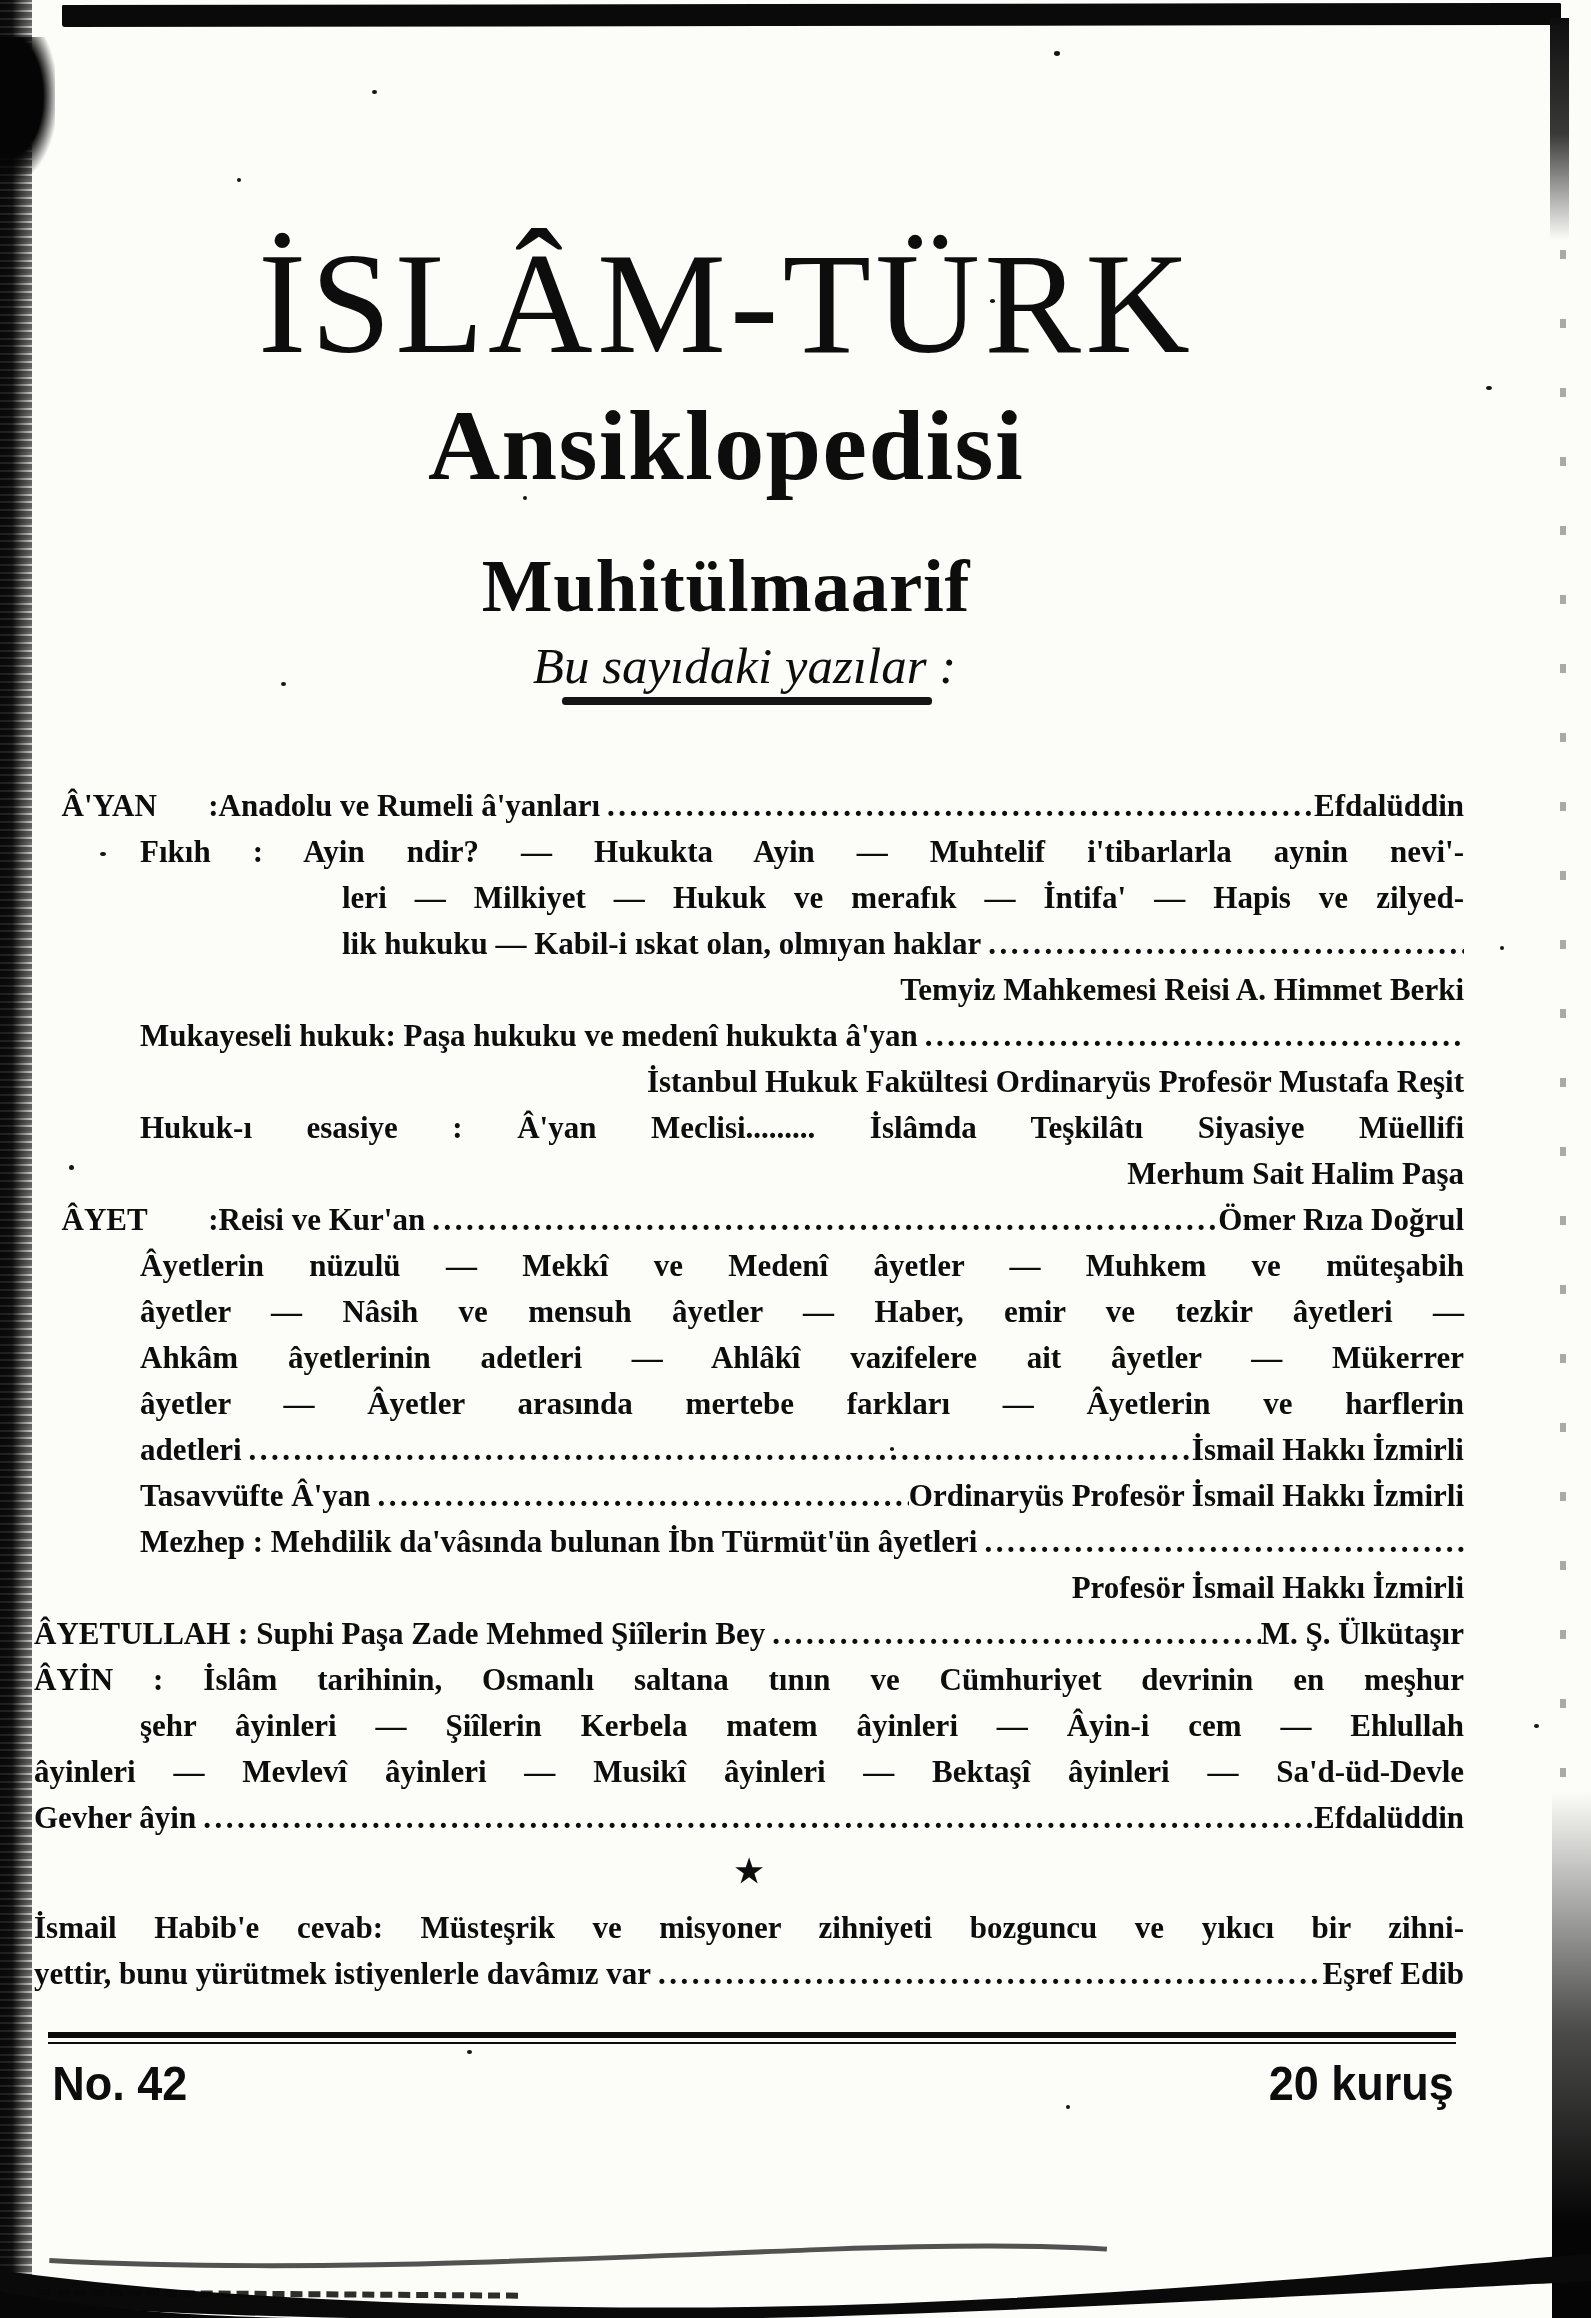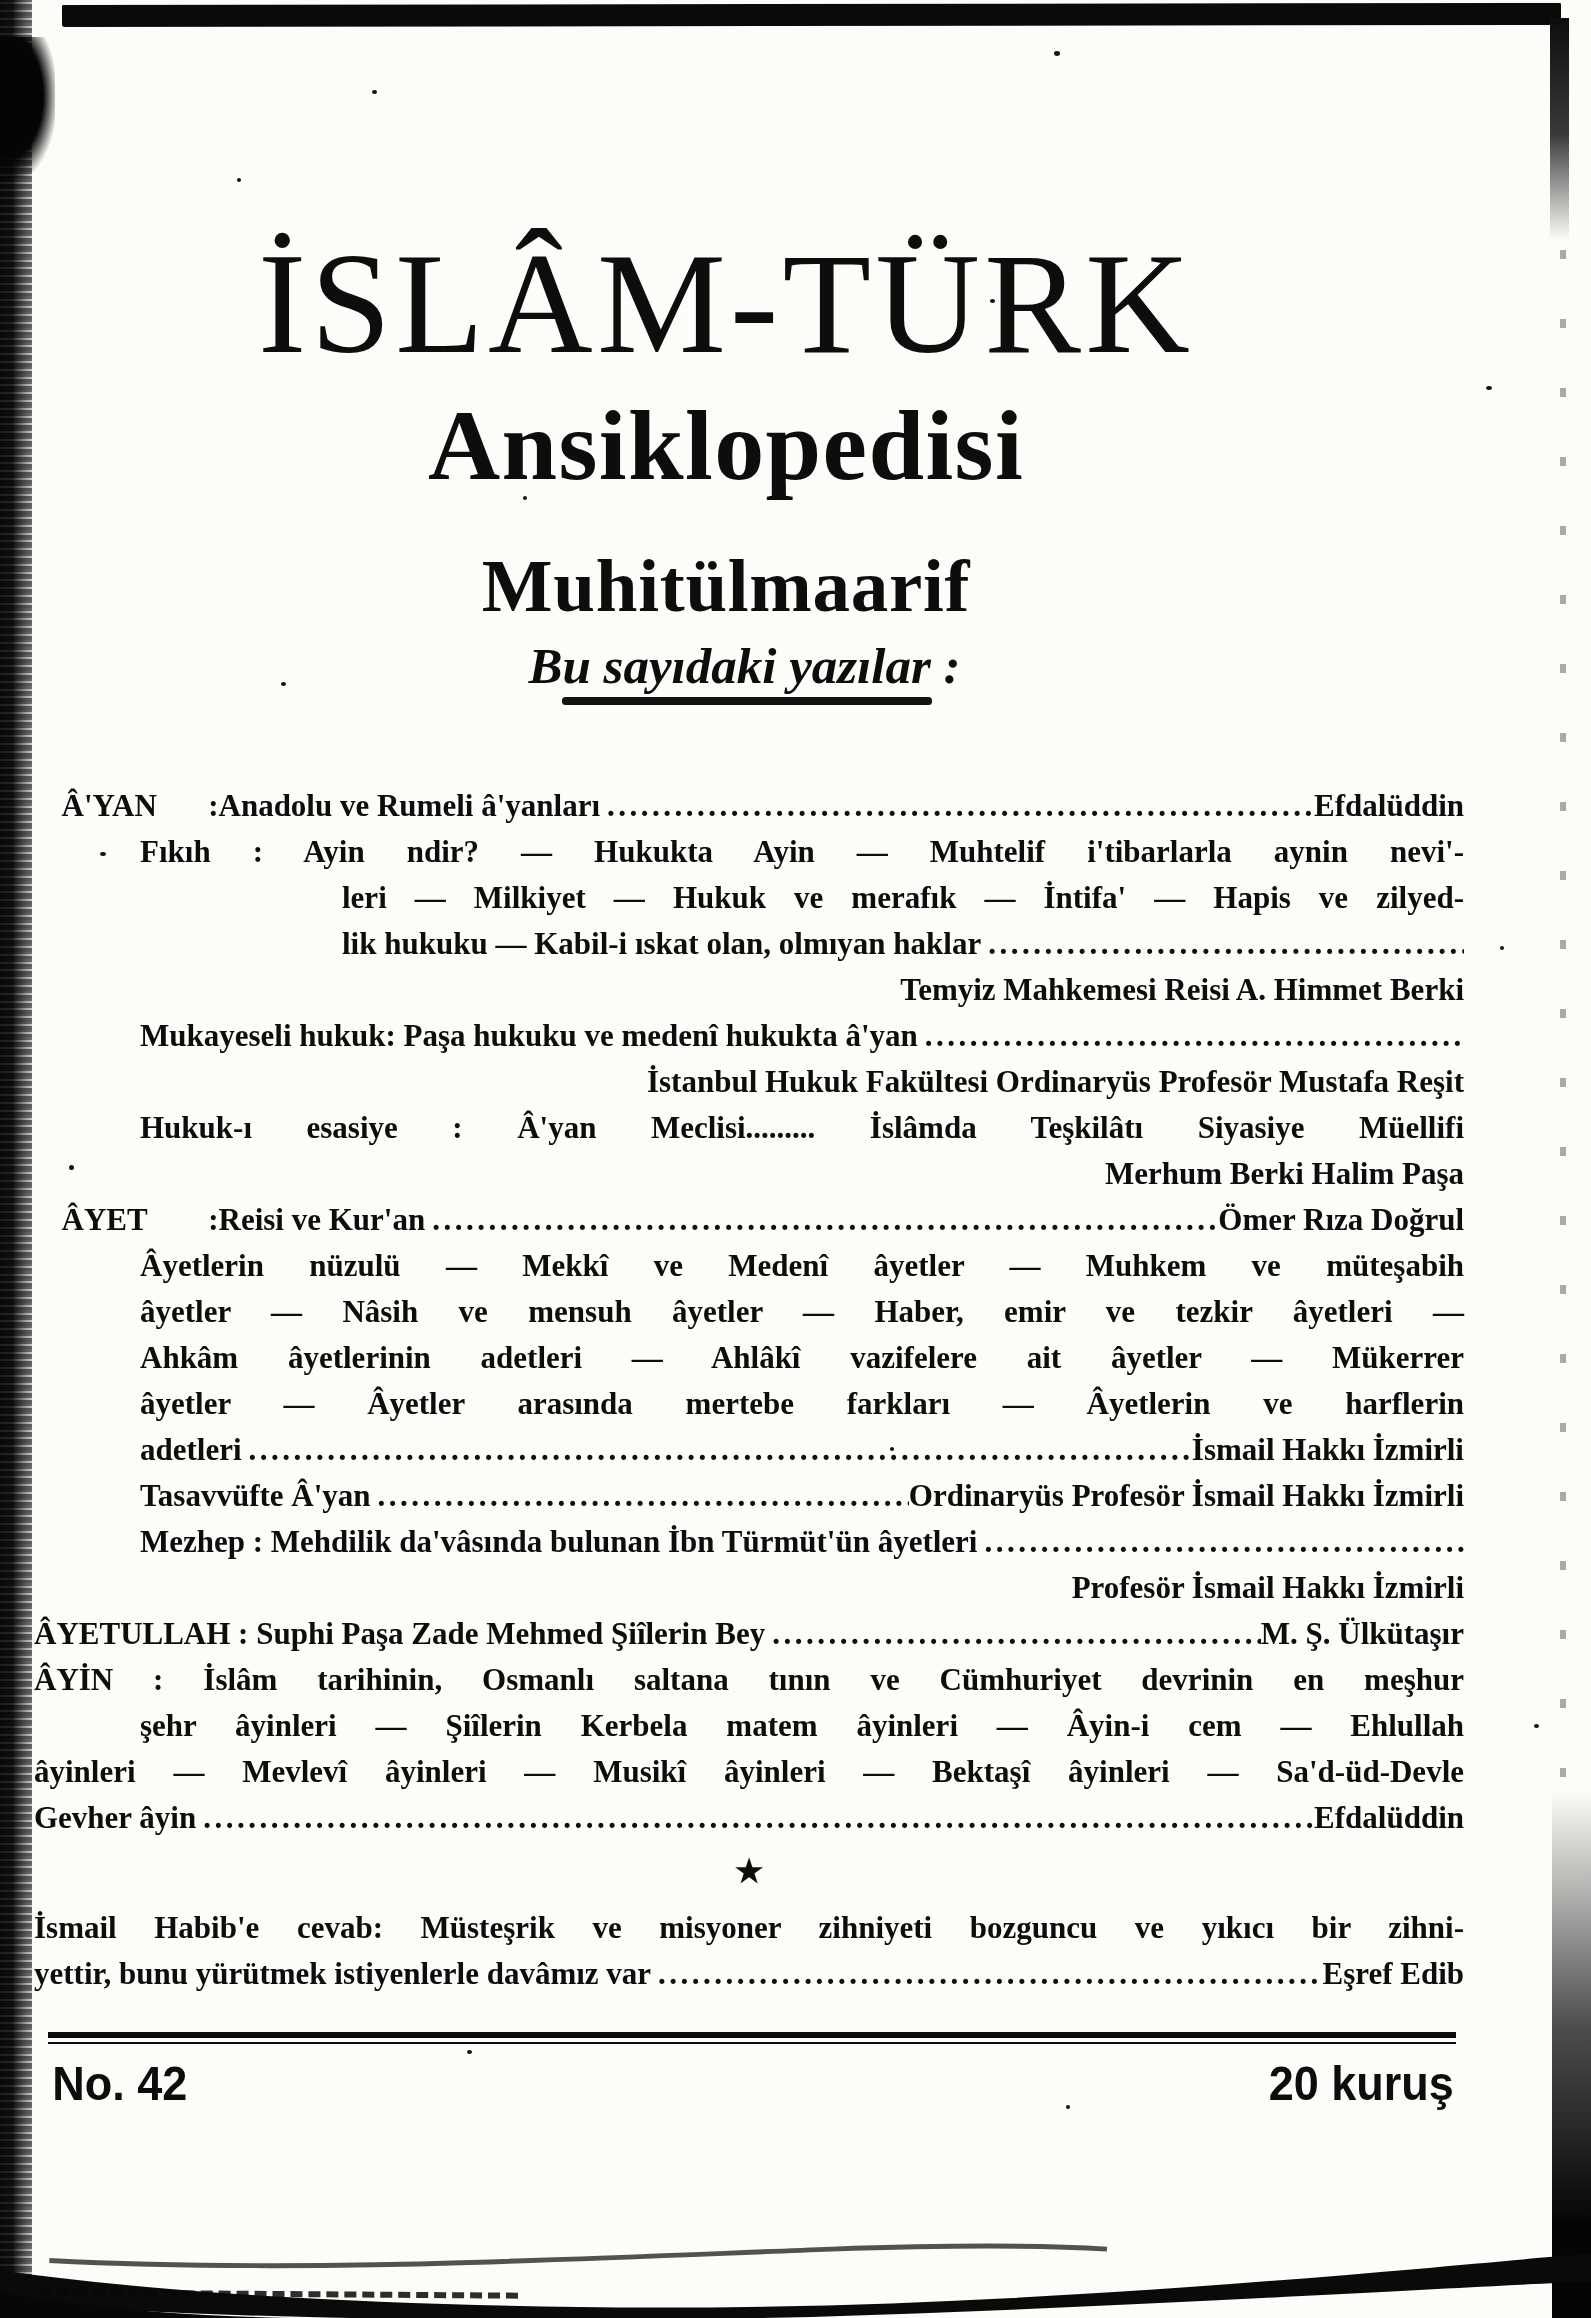--- a/index.html
+++ b/index.html
@@ -30,21 +30,21 @@
   .b-dashes{left:39px;top:2291px;width:479px;height:0;
     border-top:6.3px dashed rgba(8,8,8,.85);transform:rotate(.4deg)}
   .sp{position:absolute;background:#151515;border-radius:50%}
 
   
   .mast{left:14px;width:1424px;text-align:center;line-height:1}
   .t1{top:231px;font-size:145px;font-weight:normal;letter-spacing:4.2px}
   .t2{top:396px;font-size:100px;font-weight:bold;letter-spacing:1.4px}
   .t3{top:548px;font-size:75px;font-weight:bold;letter-spacing:0.7px}
   .heading{top:637px;left:0;width:1489px;text-align:center;
-    font-size:51px;font-weight:bold;font-style:italic}
+    font-size:51px;font-weight:normal;font-style:italic}
   .heading-rule{top:697px;left:562px;width:370px;height:7.8px;background:#141414;border-radius:3.5px}
 
   
   #toc{left:34px;top:783px;width:1430px;font-size:31px;font-weight:bold;line-height:46px}
   .row{display:flex;align-items:flex-start;white-space:nowrap}
   .just{display:block;text-align:justify;text-align-last:justify;white-space:normal}
   .lblrow{margin-left:27.5px}
   .lbl{display:inline-flex;justify-content:space-between;width:157px;flex:none}
   .ind1{margin-left:106px}
   .ind2{margin-left:308px}
@@ -124,21 +124,21 @@
     <span class="dots">........................................................................................................</span>
   </div>
 
   <div class="row rightj">
     <span class="author">İstanbul Hukuk Fakültesi Ordinaryüs Profesör Mustafa Reşit</span>
   </div>
 
   <div class="just ind1">Hukuk-ı esasiye : Â'yan Meclisi......... İslâmda Teşkilâtı Siyasiye Müellifi</div>
 
   <div class="row rightj">
-    <span class="author">Merhum Berki Halim Paşa</span>
+    <span class="author">Merhum Sait Halim Paşa</span>
   </div>
 
   <div class="row lblrow">
     <span class="lbl">
         <span>ÂYET</span>
         <span>:</span>
       </span>
     <span class="txt">Reisi ve Kur'an</span>
     <span class="dots">........................................................................................................</span>
     <span class="author">Ömer Rıza Doğrul</span>

